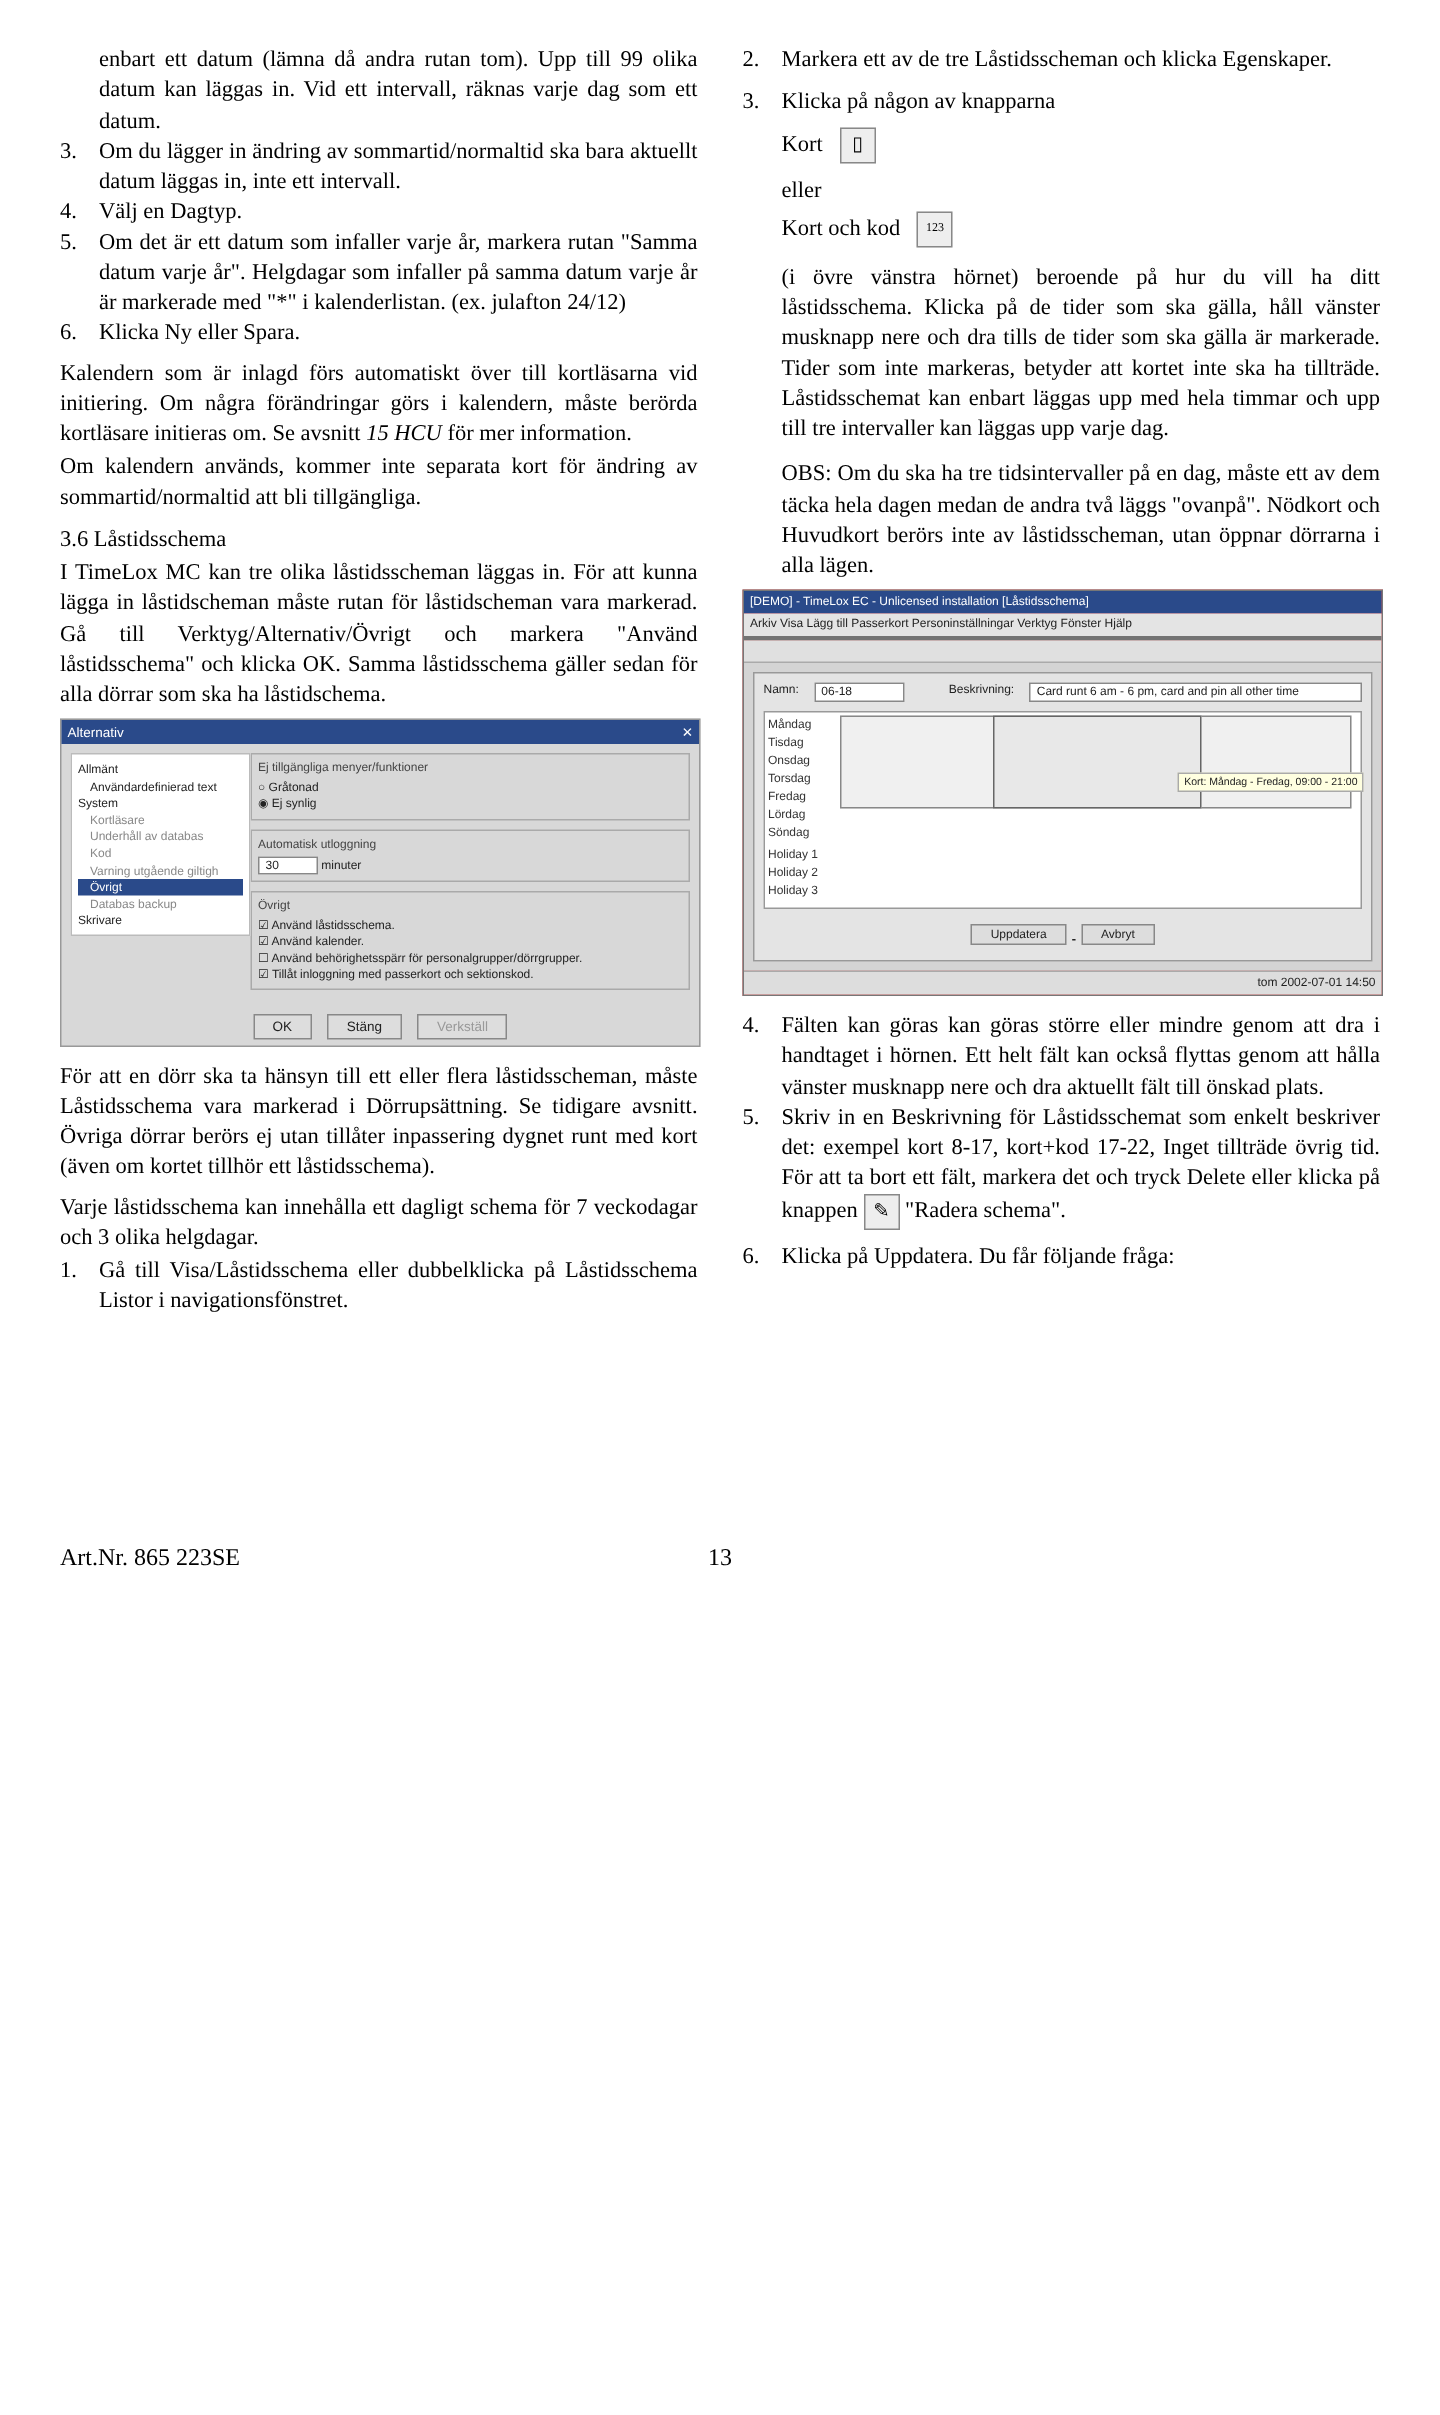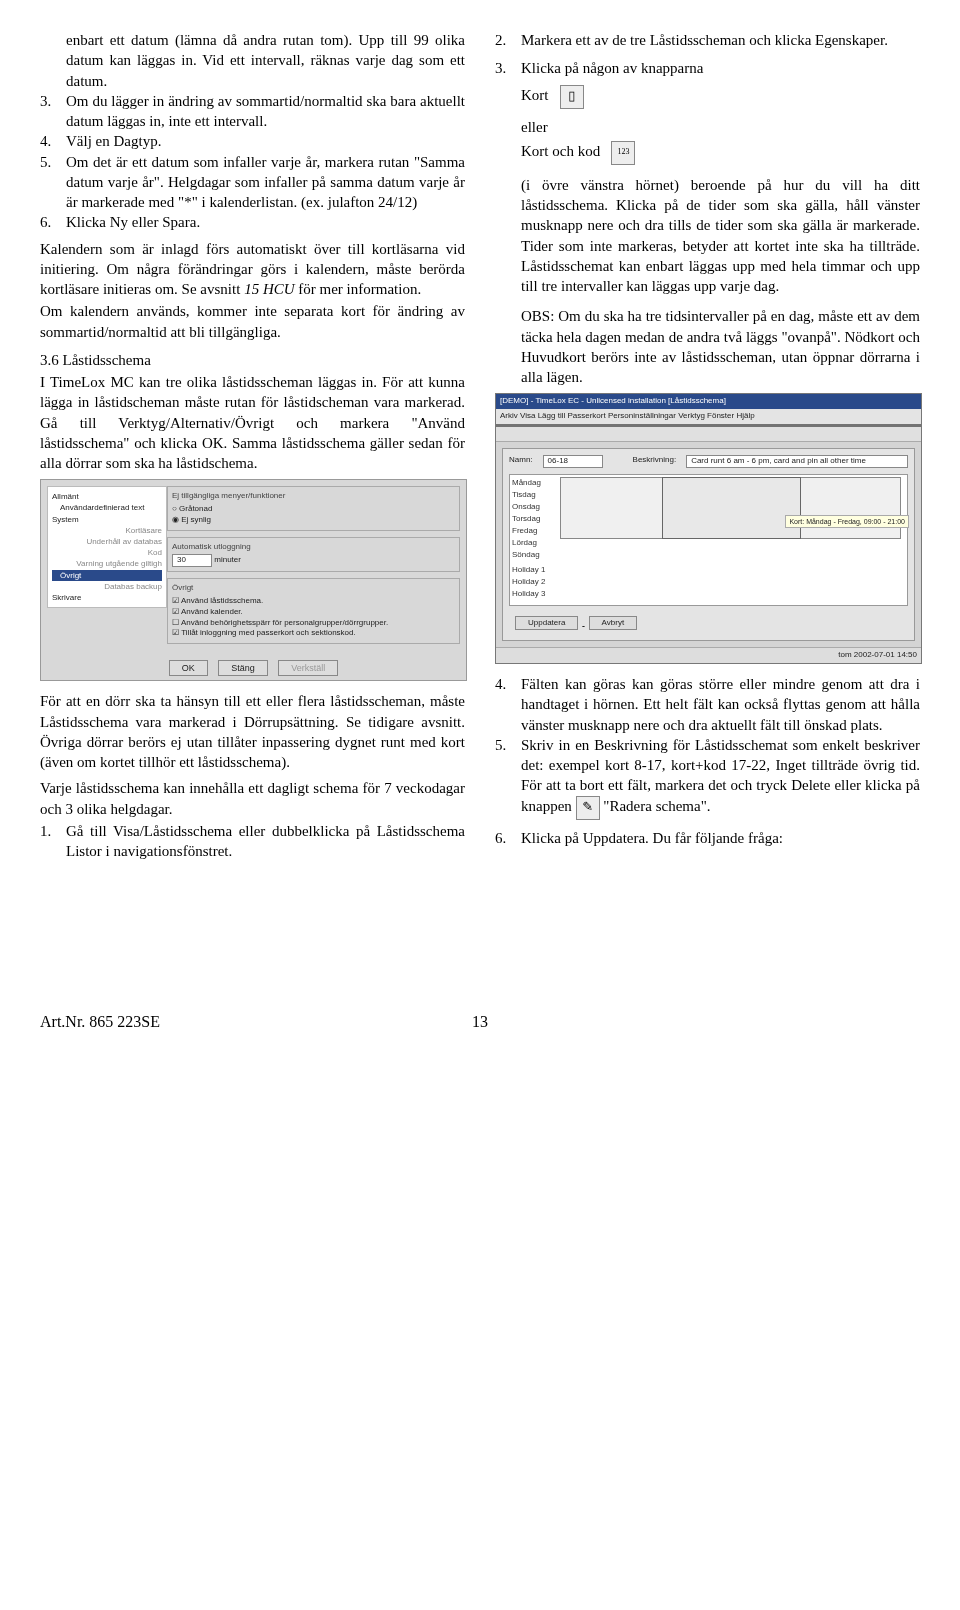--- a/index.html
+++ b/index.html
@@ -57,21 +57,21 @@
   .ss-body { padding:6px; }
   .ss-tree {
     float:left;
     width:110px;
     border:1px solid #bbb;
     background:#fff;
     padding:4px;
     font-size:8px;
     line-height:1.4;
   }
-  .ss-tree .dim { color:#888;text-align:right; }
+  .ss-tree .dim { color:#888; }
   .ss-right {
     margin-left:120px;
     font-size:8px;
   }
   .ss-fieldset {
     border:1px solid #aaa;
     padding:4px;
     margin-bottom:6px;
   }
   .ss-fieldset .legend { font-size:8px; color:#444; margin-bottom:2px;}
@@ -122,21 +122,21 @@
   }
   .ss2-tip {
     position:absolute;
     right:-2px;
     top:40px;
     background:#ffffe0;
     border:1px solid #aaa;
     padding:1px 3px;
     font-size:7px;
   }
-  .ss2-btns { text-align:left; padding:4px 2px;text-decoration:underline;}
+  .ss2-btns { text-align:center; padding:4px 2px;text-decoration:underline;}
   .ss2-status { background:#ddd; border-top:1px solid #aaa; padding:2px 4px; font-size:8px; text-align:right;}
   .footer {
     position:relative; margin-top:150px; font-size:16px;
   }
 </style>
 </head>
 <body>
 
 <div class="columns">
 
@@ -163,20 +163,21 @@
         <span class="body"><span>Klicka </span><span class="bold">Ny</span><span> eller </span><span class="bold">Spara.</span></span>
       </div>
 
     <p class="block"><span>Kalendern som är inlagd förs automatiskt över till kortläsarna vid initiering. Om några förändringar görs i kalendern, måste berörda kortläsare initieras om. Se avsnitt </span><span class="italic">15 HCU</span><span> för mer information.</span></p>
     <p>Om kalendern används, kommer inte separata kort för ändring av sommartid/normaltid att bli tillgängliga.</p>
 
     <p class="h3">3.6 Låstidsschema</p>
     <p><span>I TimeLox MC kan tre olika låstidsscheman läggas in. För att kunna lägga in låstidscheman måste rutan för låstidscheman vara markerad. Gå till </span><span class="bold">Verktyg/Alternativ/Övrigt</span><span> och markera "Använd låstidsschema" och klicka </span><span class="bold">OK</span><span>. Samma låstidsschema gäller sedan för alla dörrar som ska ha låstidschema.</span></p>
 
     <div class="screenshot">
+      <div class="ss-title"><span>Alternativ</span><span style="float:right">✕</span></div>
       <div class="ss-body clearfix">
         <div class="ss-tree">
           <div>Allmänt</div>
           <div style="padding-left:8px">Användardefinierad text</div>
           <div>System</div>
           <div style="padding-left:8px" class="dim">Kortläsare</div>
           <div style="padding-left:8px" class="dim">Underhåll av databas</div>
           <div style="padding-left:8px" class="dim">Kod</div>
           <div style="padding-left:8px" class="dim">Varning utgående giltigh</div>
           <div style="padding-left:8px;background:#2a4a8a;color:#fff">Övrigt</div>

